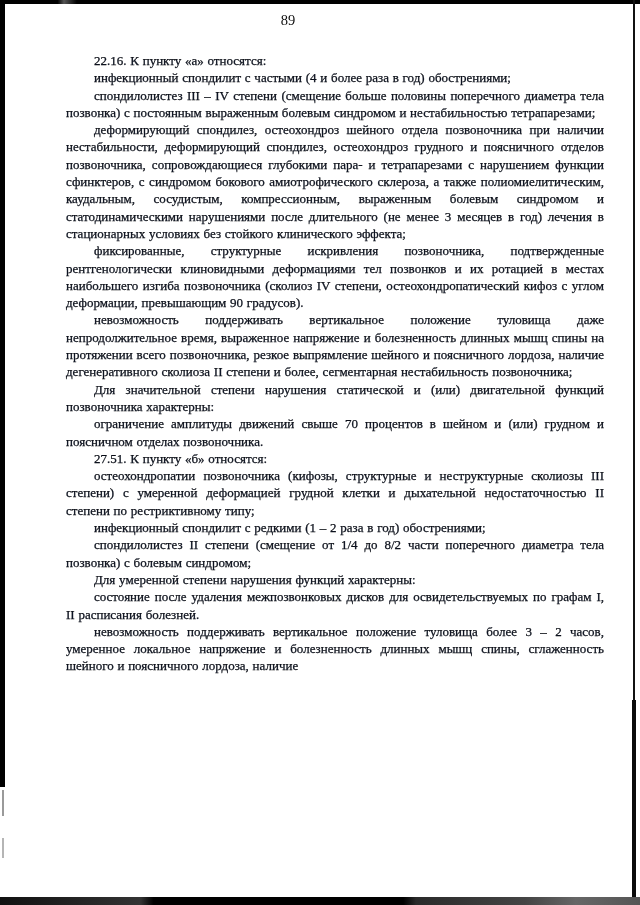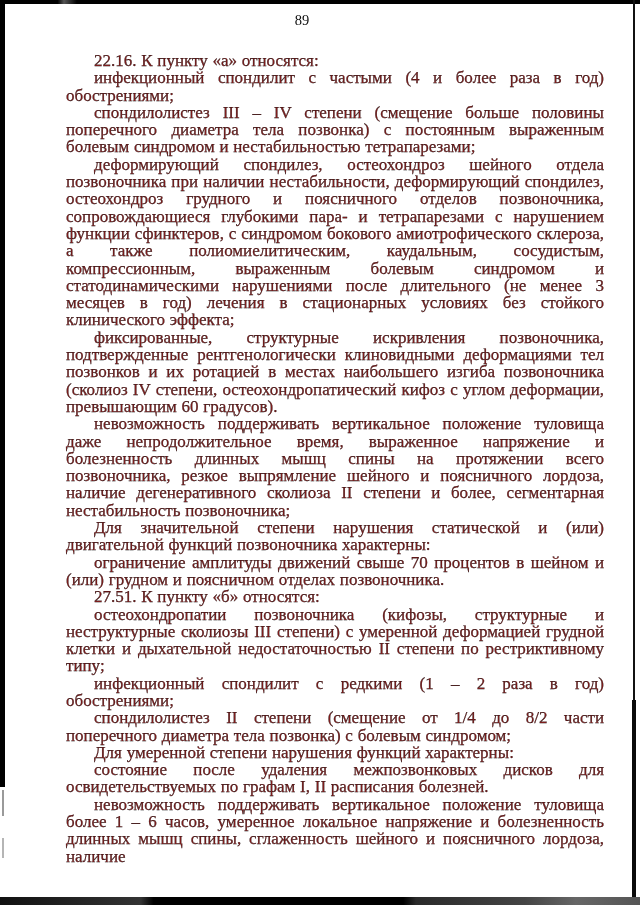--- a/index.html
+++ b/index.html
@@ -58,30 +58,29 @@
     width: 640px; height: 8px;
     background: linear-gradient(90deg, #111 0%, #333 22%, #000 24%, #000 63%, #2a2a2a 65%, #444 82%, #666 90%, #555 100%);
   }
   .page-number {
     position: absolute;
     top: 12px; left: 0;
     width: 576px;
     text-align: center;
     font-size: 14.5px;
     color: #0d0d0d;
-    padding-left: 14px;
   }
   .text-block {
     position: absolute;
     top: 52px;
     left: 66px;
     width: 538px;
-    font-size: 17px;
+    font-size: 13px;
     line-height: 17.3px;
-    color: #7f1d1d;
+    color: #0f172a;
     -webkit-text-stroke: 0.25px #000;
     text-rendering: optimizeLegibility;
   }
   .text-block p {
     margin: 0;
     padding: 0;
     text-indent: 28px;
     text-align: justify;
     text-align-last: left;
     word-spacing: 0.5px;
@@ -100,26 +99,26 @@
   <div class="scan-right2"></div>
   <div class="scan-bottom"></div>
 
   <div class="page-number">89</div>
 
   <div class="text-block">
     <p>22.16. К пункту «а» относятся:</p>
     <p>инфекционный спондилит с частыми (4 и более раза в год) обострениями;</p>
     <p>спондилолистез III – IV степени (смещение больше половины поперечного диаметра тела позвонка) с постоянным выраженным болевым синдромом и нестабильностью тетрапарезами;</p>
     <p>деформирующий спондилез, остеохондроз шейного отдела позвоночника при наличии нестабильности, деформирующий спондилез, остеохондроз грудного и поясничного отделов позвоночника, сопровождающиеся глубокими пара- и тетрапарезами с нарушением функции сфинктеров, с синдромом бокового амиотрофического склероза, а также полиомиелитическим, каудальным, сосудистым, компрессионным, выраженным болевым синдромом и статодинамическими нарушениями после длительного (не менее 3 месяцев в год) лечения в стационарных условиях без стойкого клинического эффекта;</p>
-    <p>фиксированные, структурные искривления позвоночника, подтвержденные рентгенологически клиновидными деформациями тел позвонков и их ротацией в местах наибольшего изгиба позвоночника (сколиоз IV степени, остеохондропатический кифоз с углом деформации, превышающим 60 градусов).</p>
+    <p>фиксированные, структурные искривления позвоночника, подтвержденные рентгенологически клиновидными деформациями тел позвонков и их ротацией в местах наибольшего изгиба позвоночника (сколиоз IV степени, остеохондропатический кифоз с углом деформации, превышающим 90 градусов).</p>
     <p>невозможность поддерживать вертикальное положение туловища даже непродолжительное время, выраженное напряжение и болезненность длинных мышц спины на протяжении всего позвоночника, резкое выпрямление шейного и поясничного лордоза, наличие дегенеративного сколиоза II степени и более, сегментарная нестабильность позвоночника;</p>
     <p>Для значительной степени нарушения статической и (или) двигательной функций позвоночника характерны:</p>
     <p>ограничение амплитуды движений свыше 70 процентов в шейном и (или) грудном и поясничном отделах позвоночника.</p>
     <p>27.51. К пункту «б» относятся:</p>
     <p>остеохондропатии позвоночника (кифозы, структурные и неструктурные сколиозы III степени) с умеренной деформацией грудной клетки и дыхательной недостаточностью II степени по рестриктивному типу;</p>
     <p>инфекционный спондилит с редкими (1 – 2 раза в год) обострениями;</p>
     <p>спондилолистез II степени (смещение от 1/4 до 8/2 части поперечного диаметра тела позвонка) с болевым синдромом;</p>
     <p>Для умеренной степени нарушения функций характерны:</p>
     <p>состояние после удаления межпозвонковых дисков для освидетельствуемых по графам I, II расписания болезней.</p>
-    <p>невозможность поддерживать вертикальное положение туловища более 1 – 6 часов, умеренное локальное напряжение и болезненность длинных мышц спины, сглаженность шейного и поясничного лордоза, наличие</p>
+    <p>невозможность поддерживать вертикальное положение туловища более 3 – 2 часов, умеренное локальное напряжение и болезненность длинных мышц спины, сглаженность шейного и поясничного лордоза, наличие</p>
   </div>
 
 </div>
 
 </body></html>

